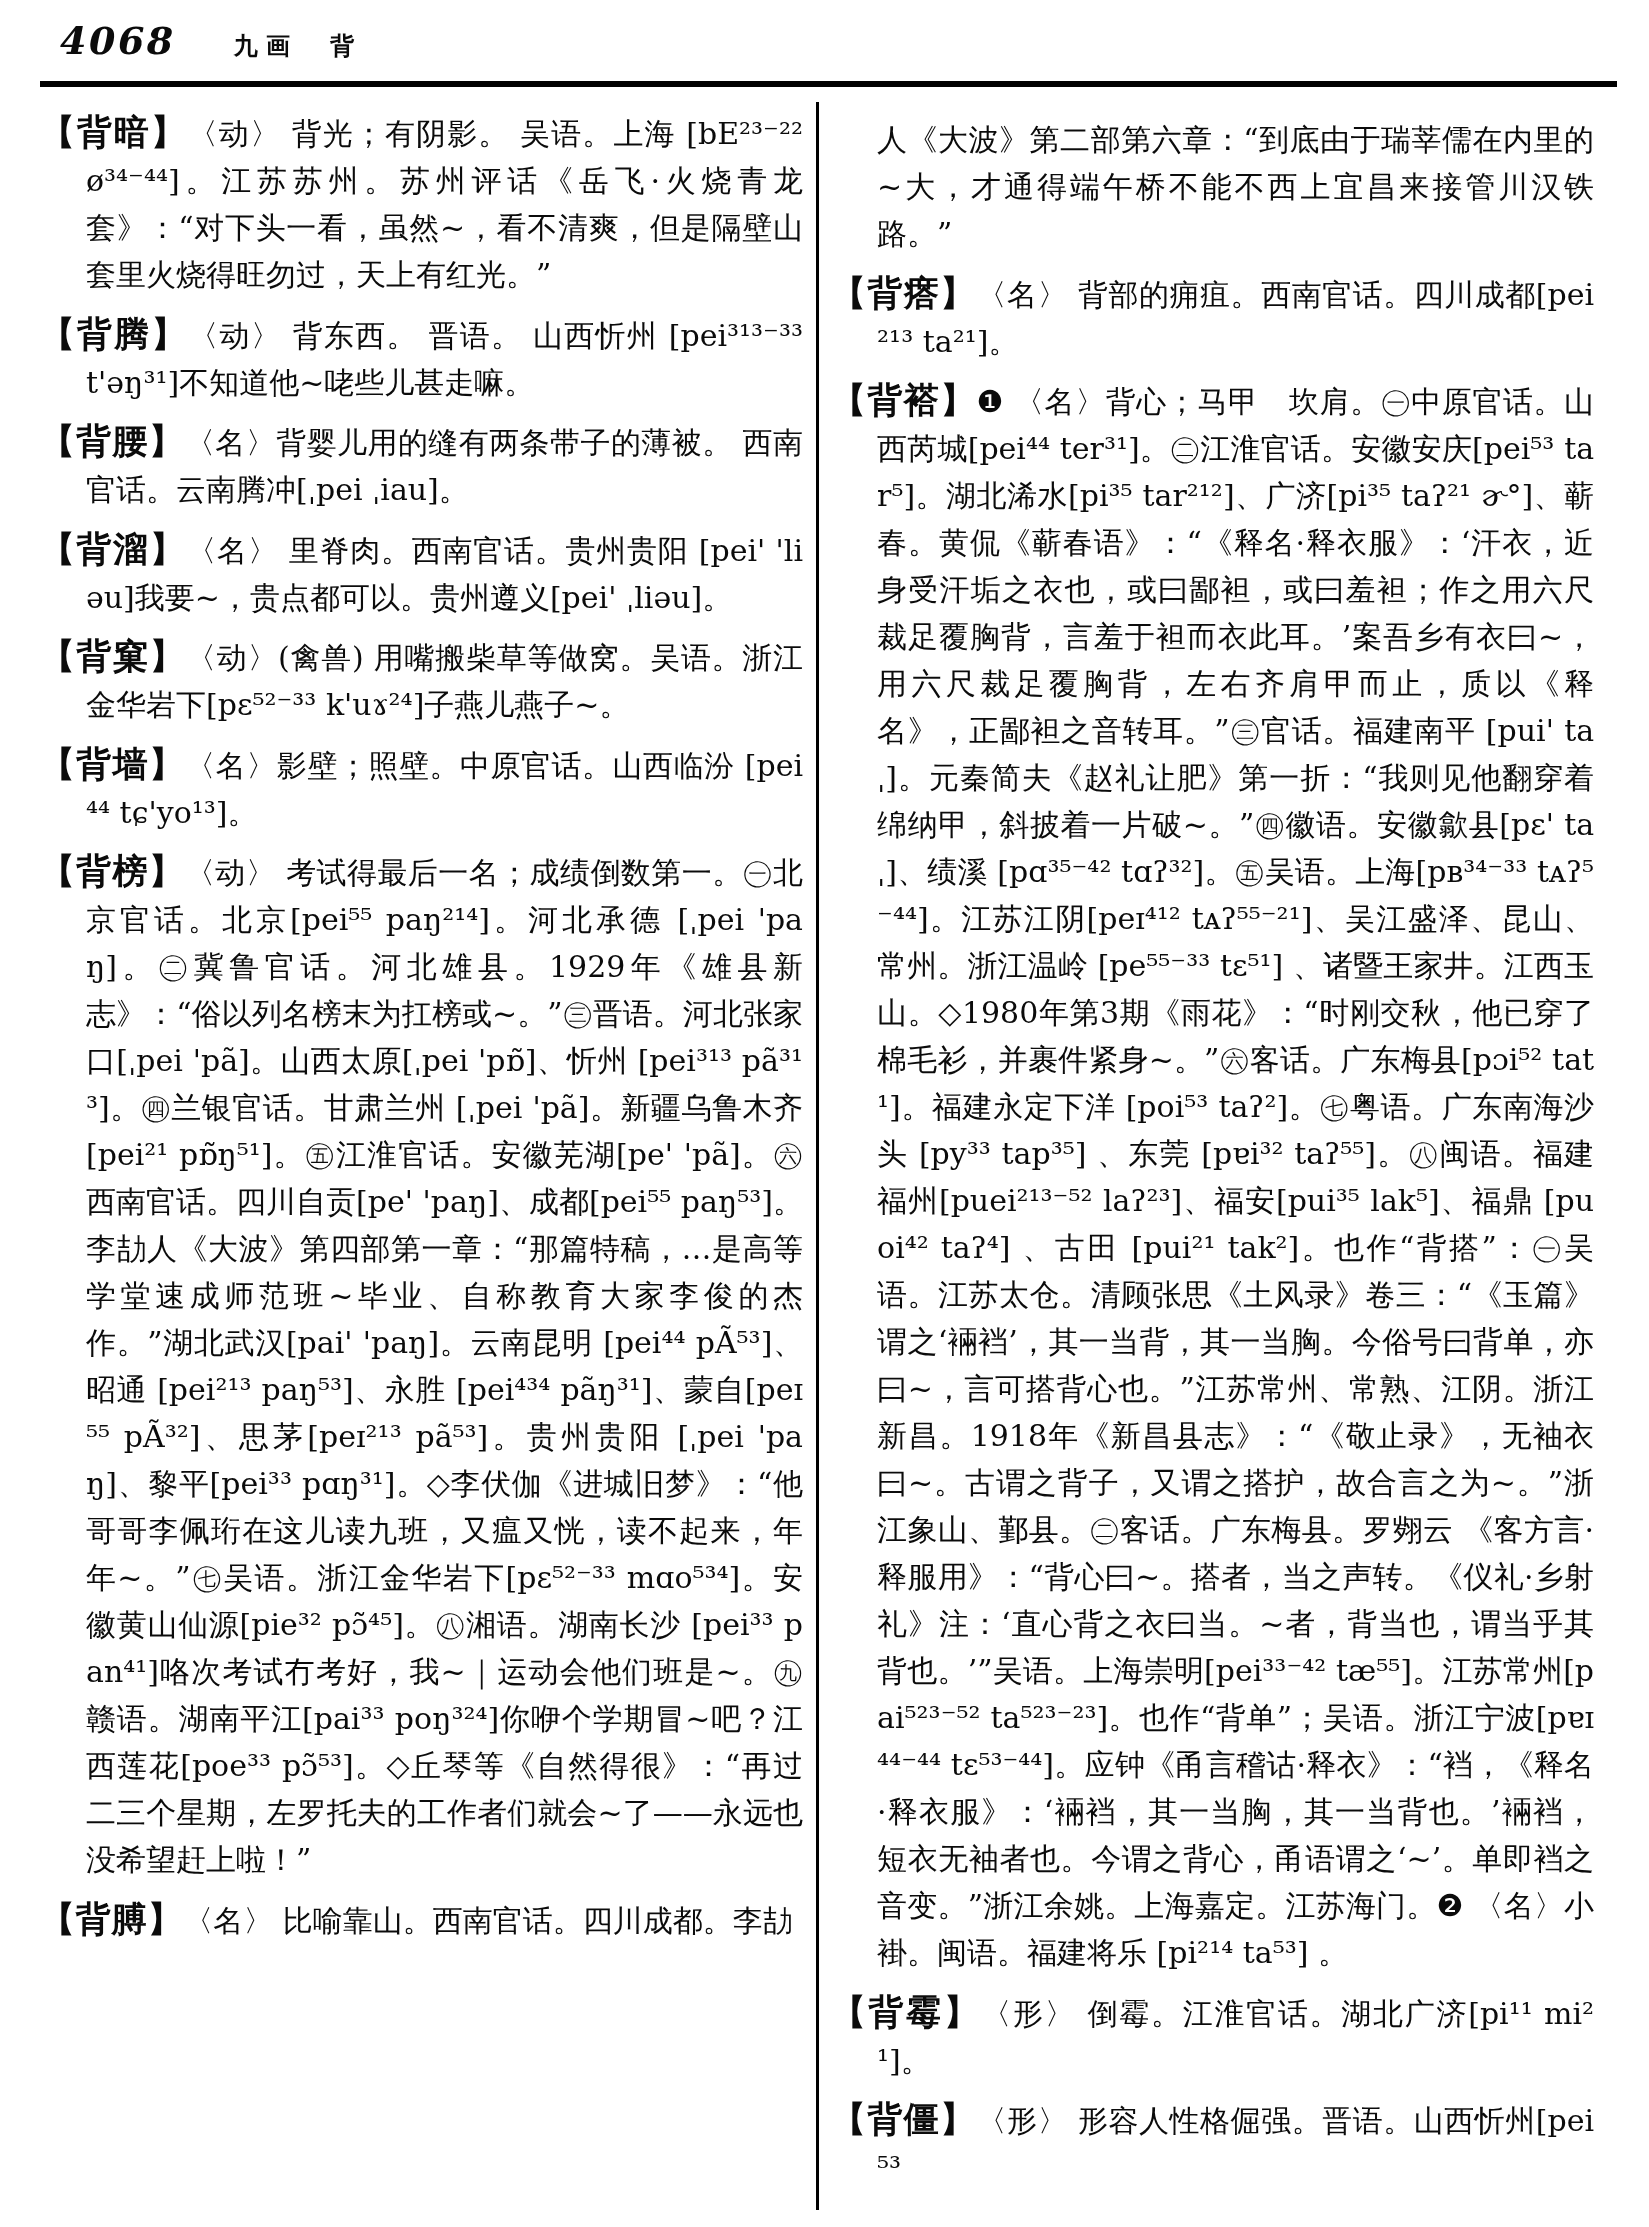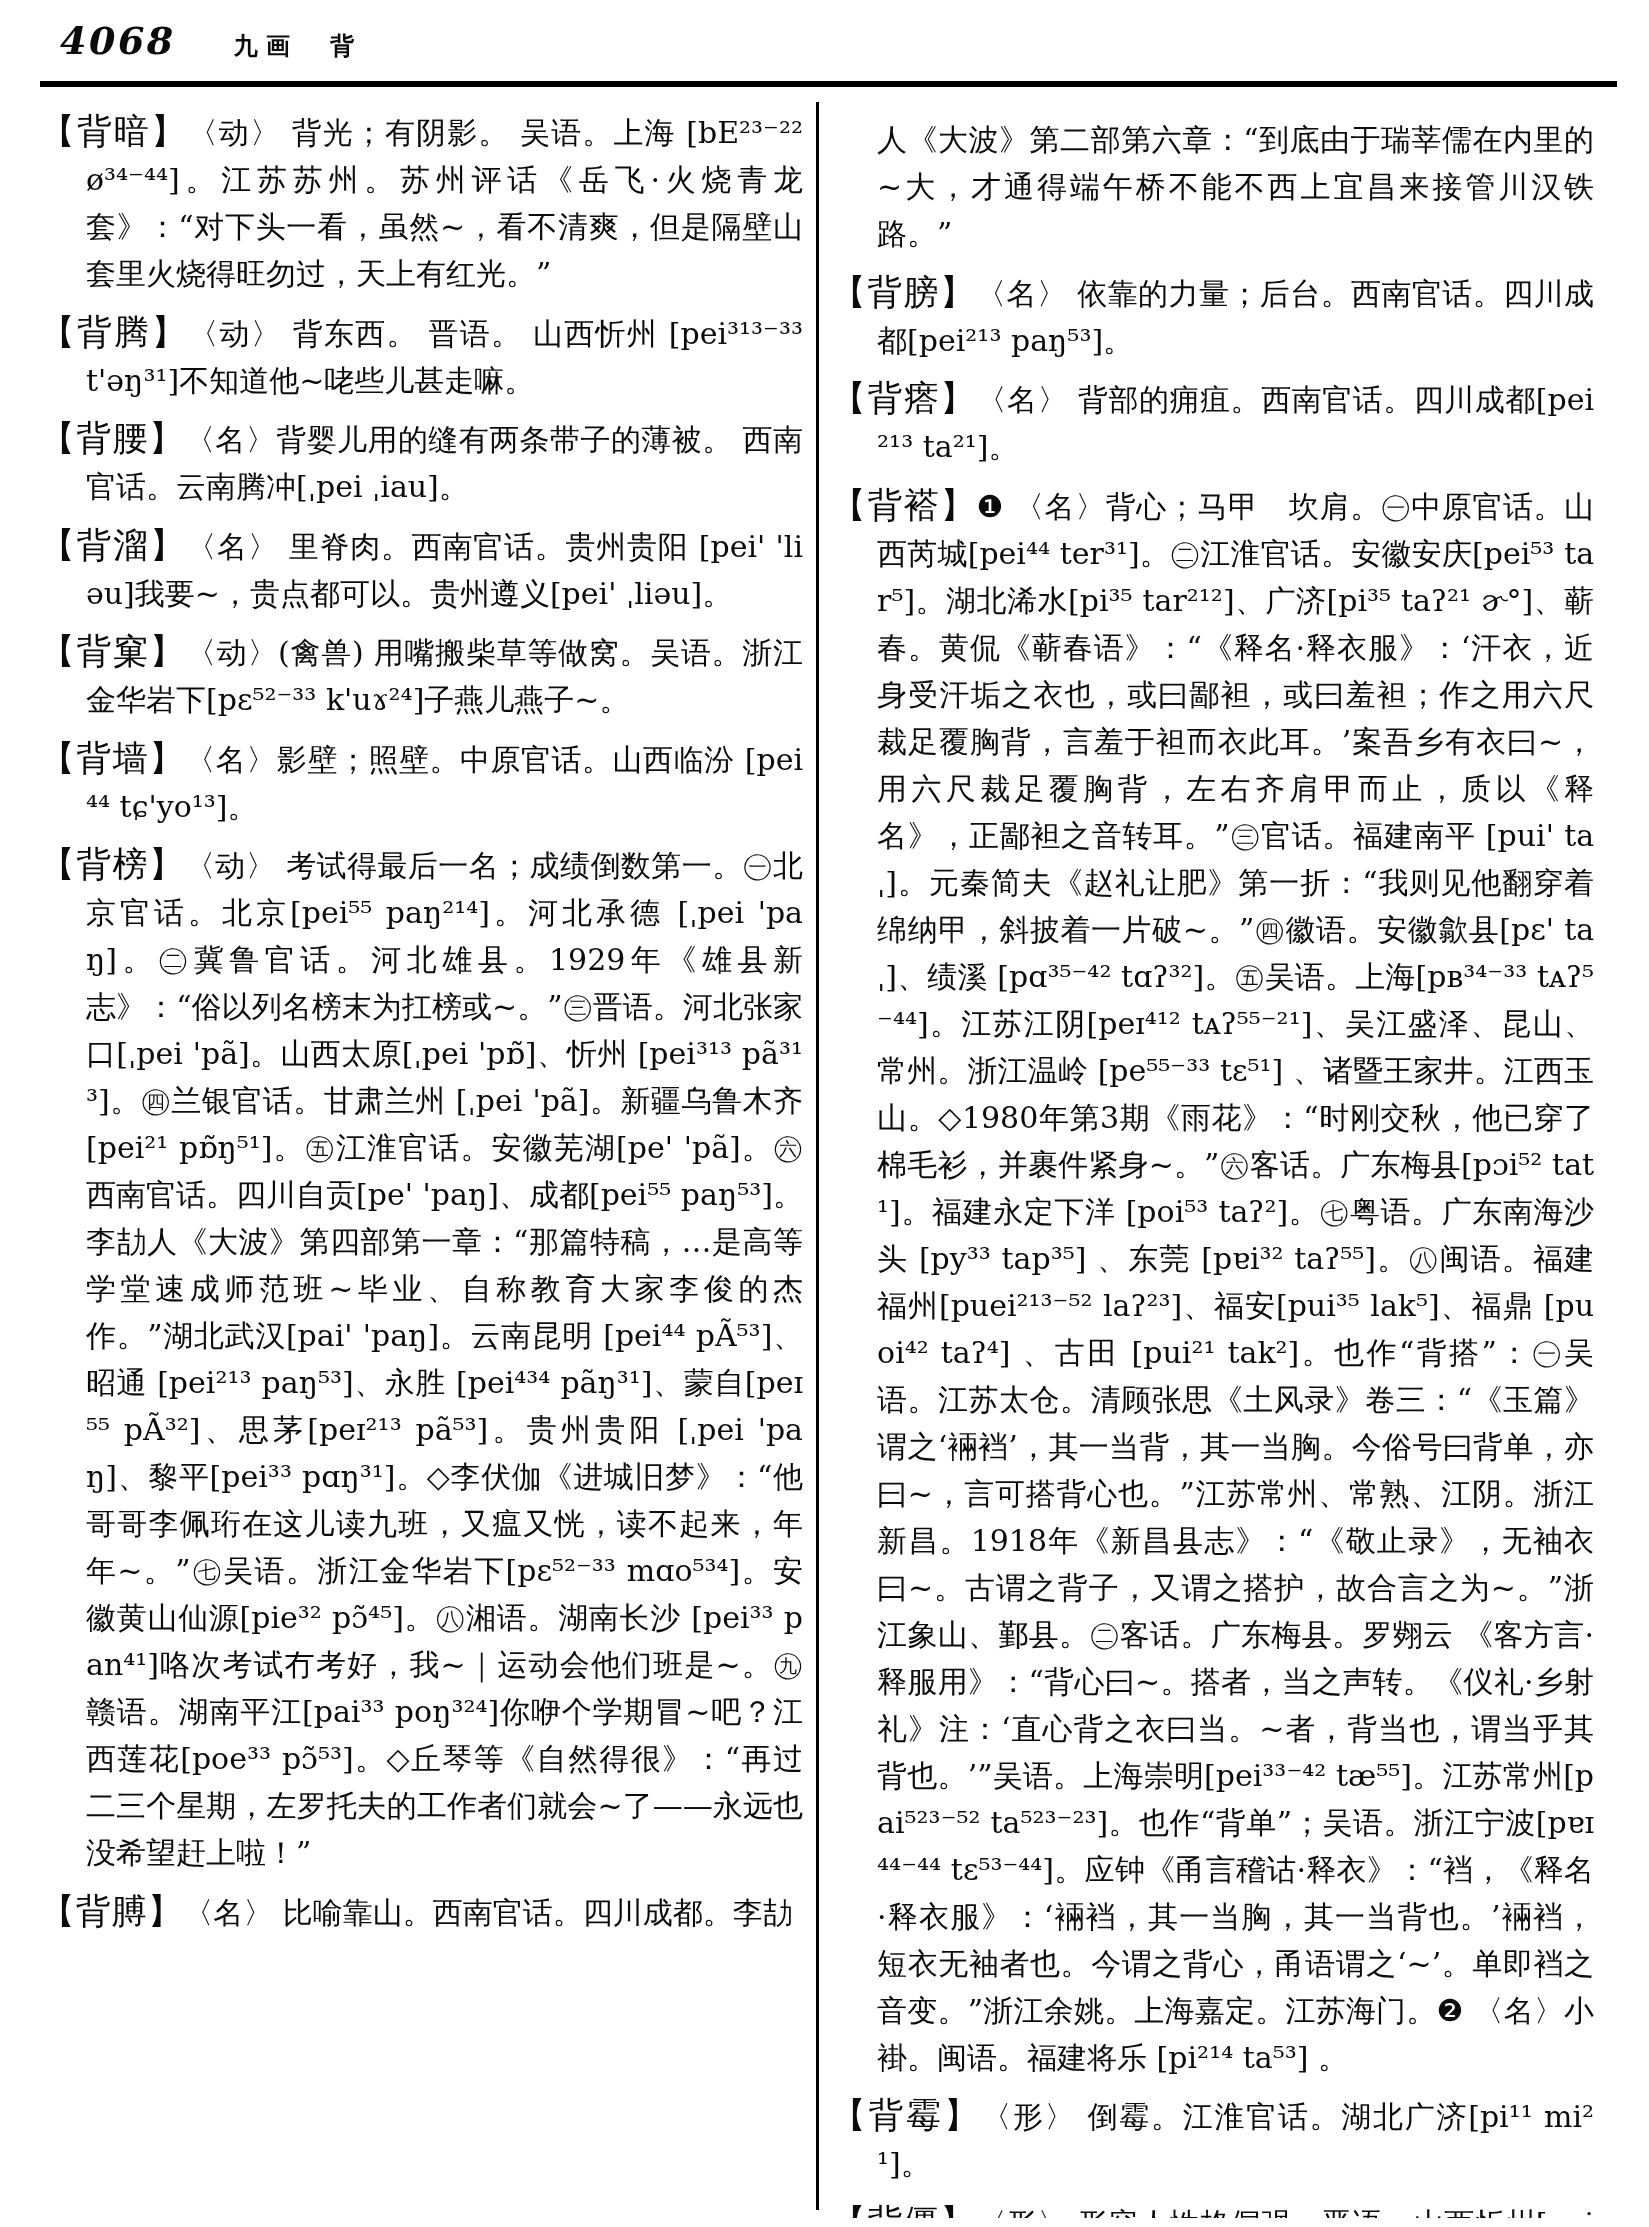--- a/index.html
+++ b/index.html
@@ -65,21 +65,21 @@
     font-size: 30px;
     line-height: 47px;
     text-align: justify;
     margin: 10px 0 11.5px 0;
     padding-left: 46px;
     text-indent: -46px;
     word-break: break-all;
   }
   .entry .hw {
     font-size: 35px;
-    font-weight: normal;
+    font-weight: bold;
     letter-spacing: 0.8px;
   }
   .cont {
     padding-left: 46px;
     text-indent: 0;
     margin-top: 18px;
   }
 </style>
 </head>
 <body>
@@ -102,21 +102,20 @@
       <p class="entry"><b class="hw">【背窠】</b><span>〈动〉(禽兽) 用嘴搬柴草等做窝。吴语。浙江金华岩下[pɛ⁵²⁻³³ k'uɤ²⁴]子燕儿燕子~。</span></p>
       <p class="entry"><b class="hw">【背墙】</b><span>〈名〉影壁；照壁。中原官话。山西临汾 [pei⁴⁴ tɕ'yo¹³]。</span></p>
       <p class="entry"><b class="hw">【背榜】</b><span>〈动〉 考试得最后一名；成绩倒数第一。㊀北京官话。北京[pei⁵⁵ paŋ²¹⁴]。河北承德 [ˌpei 'paŋ]。㊁冀鲁官话。河北雄县。1929年《雄县新志》：“俗以列名榜末为扛榜或~。”㊂晋语。河北张家口[ˌpei 'pã]。山西太原[ˌpei 'pɒ̃]、忻州 [pei³¹³ pã³¹³]。㊃兰银官话。甘肃兰州 [ˌpei 'pã]。新疆乌鲁木齐[pei²¹ pɒ̃ŋ⁵¹]。㊄江淮官话。安徽芜湖[pe' 'pã]。㊅西南官话。四川自贡[pe' 'paŋ]、成都[pei⁵⁵ paŋ⁵³]。李劼人《大波》第四部第一章：“那篇特稿，…是高等学堂速成师范班~毕业、自称教育大家李俊的杰作。”湖北武汉[pai' 'paŋ]。云南昆明 [pei⁴⁴ pÃ⁵³]、昭通 [pei²¹³ paŋ⁵³]、永胜 [pei⁴³⁴ pãŋ³¹]、蒙自[peɪ⁵⁵ pÃ³²]、思茅[peɪ²¹³ pã⁵³]。贵州贵阳 [ˌpei 'paŋ]、黎平[pei³³ pɑŋ³¹]。◇李伏伽《进城旧梦》：“他哥哥李佩珩在这儿读九班，又瘟又恍，读不起来，年年~。”㊆吴语。浙江金华岩下[pɛ⁵²⁻³³ mɑo⁵³⁴]。安徽黄山仙源[pie³² pɔ̃⁴⁵]。㊇湘语。湖南长沙 [pei³³ pan⁴¹]咯次考试冇考好，我~｜运动会他们班是~。㊈赣语。湖南平江[pai³³ poŋ³²⁴]你咿个学期冒~吧？江西莲花[poe³³ pɔ̃⁵³]。◇丘琴等《自然得很》：“再过二三个星期，左罗托夫的工作者们就会~了——永远也没希望赶上啦！”</span></p>
       <p class="entry"><b class="hw">【背膊】</b><span>〈名〉 比喻靠山。西南官话。四川成都。李劼</span></p>
     </div>
 
     <div class="divider"></div>
 
     <div class="col">
       <p class="entry cont">人《大波》第二部第六章：“到底由于瑞莘儒在内里的~大，才通得端午桥不能不西上宜昌来接管川汉铁路。”</p>
-      <p class="entry"><b class="hw">【背膀】</b><span>〈名〉 依靠的力量；后台。西南官话。四川成都[pei²¹³ paŋ⁵³]。</span></p>
       <p class="entry"><b class="hw">【背瘩】</b><span>〈名〉 背部的痈疽。西南官话。四川成都[pei²¹³ ta²¹]。</span></p>
       <p class="entry"><b class="hw">【背褡】</b><span>❶ 〈名〉背心；马甲　坎肩。㊀中原官话。山西芮城[pei⁴⁴ ter³¹]。㊁江淮官话。安徽安庆[pei⁵³ tar⁵]。湖北浠水[pi³⁵ tar²¹²]、广济[pi³⁵ taʔ²¹ ɚ°]、蕲春。黄侃《蕲春语》：“《释名·释衣服》：‘汗衣，近身受汗垢之衣也，或曰鄙袒，或曰羞袒；作之用六尺裁足覆胸背，言羞于袒而衣此耳。’案吾乡有衣曰~，用六尺裁足覆胸背，左右齐肩甲而止，质以《释名》，正鄙袒之音转耳。”㊂官话。福建南平 [pui' taˌ]。元秦简夫《赵礼让肥》第一折：“我则见他翻穿着绵纳甲，斜披着一片破~。”㊃徽语。安徽歙县[pɛ' taˌ]、绩溪 [pɑ³⁵⁻⁴² tɑʔ³²]。㊄吴语。上海[pʙ³⁴⁻³³ tᴀʔ⁵⁻⁴⁴]。江苏江阴[peɪ⁴¹² tᴀʔ⁵⁵⁻²¹]、吴江盛泽、昆山、常州。浙江温岭 [pe⁵⁵⁻³³ tɛ⁵¹] 、诸暨王家井。江西玉山。◇1980年第3期《雨花》：“时刚交秋，他已穿了棉毛衫，并裹件紧身~。”㊅客话。广东梅县[pɔi⁵² tat¹]。福建永定下洋 [poi⁵³ taʔ²]。㊆粤语。广东南海沙头 [py³³ tap³⁵] 、东莞 [pɐi³² taʔ⁵⁵]。㊇闽语。福建福州[puei²¹³⁻⁵² laʔ²³]、福安[pui³⁵ lak⁵]、福鼎 [puoi⁴² taʔ⁴] 、古田 [pui²¹ tak²]。也作“背搭”：㊀吴语。江苏太仓。清顾张思《土风录》卷三：“《玉篇》谓之‘裲裆’，其一当背，其一当胸。今俗号曰背单，亦曰~，言可搭背心也。”江苏常州、常熟、江阴。浙江新昌。1918年《新昌县志》：“《敬止录》，无袖衣曰~。古谓之背子，又谓之搭护，故合言之为~。”浙江象山、鄞县。㊁客话。广东梅县。罗翙云 《客方言·释服用》：“背心曰~。搭者，当之声转。《仪礼·乡射礼》注：‘直心背之衣曰当。~者，背当也，谓当乎其背也。’”吴语。上海崇明[pei³³⁻⁴² tæ⁵⁵]。江苏常州[pai⁵²³⁻⁵² ta⁵²³⁻²³]。也作“背单”；吴语。浙江宁波[pɐɪ⁴⁴⁻⁴⁴ tɛ⁵³⁻⁴⁴]。应钟《甬言稽诂·释衣》：“裆，《释名·释衣服》：‘裲裆，其一当胸，其一当背也。’裲裆，短衣无袖者也。今谓之背心，甬语谓之‘~’。单即裆之音变。”浙江余姚。上海嘉定。江苏海门。❷ 〈名〉小褂。闽语。福建将乐 [pi²¹⁴ ta⁵³] 。</span></p>
       <p class="entry"><b class="hw">【背霉】</b><span>〈形〉 倒霉。江淮官话。湖北广济[pi¹¹ mi²¹]。</span></p>
       <p class="entry"><b class="hw">【背僵】</b><span>〈形〉 形容人性格倔强。晋语。山西忻州[pei⁵³</span></p>
     </div>
 
   </div>
 </div>
 
 

